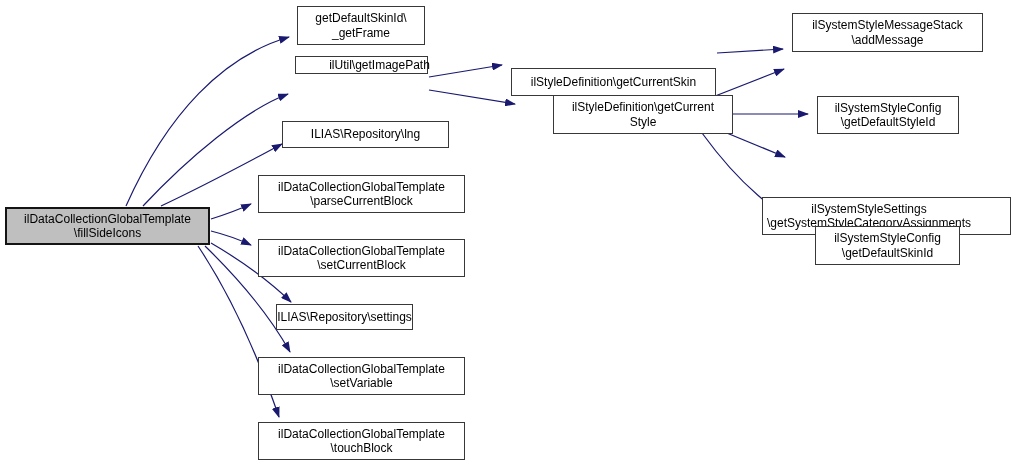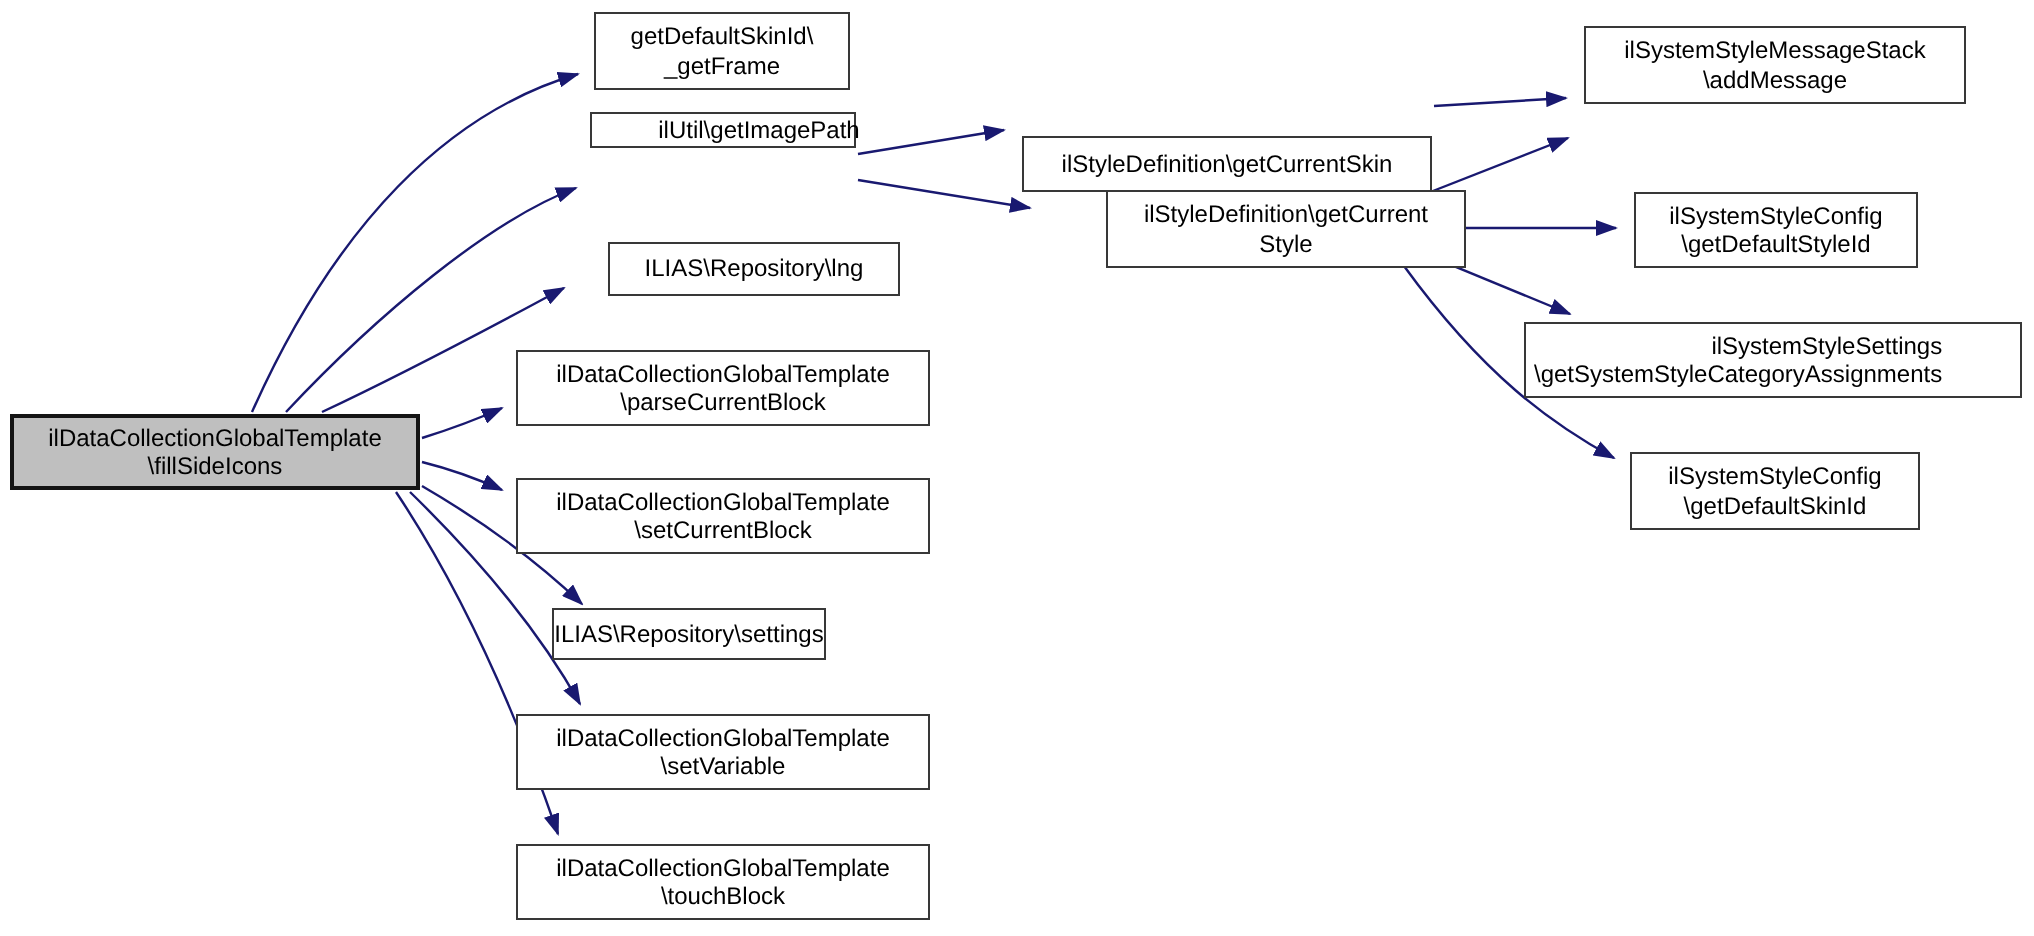--- a/index.html
+++ b/index.html
@@ -37,22 +37,23 @@
     cursor: pointer;
   }
   .node span { white-space: pre-line; }
   .node.highlighted {
     background: #bfbfbf;
     border: 2px solid #141414;
     cursor: default;
   }
   .node.align-left {
     justify-content: flex-start;
-    text-align: right;
+    text-align: center;
     padding-left: 4px;
+    margin-top: 36px;
   }
 </style>
 </head>
 <body>
 
 <div class="stage">
   <svg class="edge-layer" viewBox="0 0 1017 468" xmlns="http://www.w3.org/2000/svg">
     <defs>
       <marker id="arrow" markerWidth="11" markerHeight="8" refX="10" refY="4" orient="auto" markerUnits="userSpaceOnUse">
         <path d="M0,0 L11,4 L0,8 Z" fill="#191970"></path>
@@ -81,21 +82,21 @@
         <span>ilDataCollectionGlobalTemplate
 \fillSideIcons</span>
       </div>
       <div class="node" style="left: 297px; top: 6px; width: 128px; height: 39px;">
         <span>getDefaultSkinId\
 _getFrame</span>
       </div>
       <div class="node" style="left: 295px; top: 56px; width: 133px; height: 18px; padding-left: 36px;">
         <span>ilUtil\getImagePath</span>
       </div>
-      <div class="node" style="left: 304px; top: 121px; width: 146px; height: 27px;">
+      <div class="node" style="left: 282px; top: 121px; width: 167px; height: 27px;">
         <span>ILIAS\Repository\lng</span>
       </div>
       <div class="node" style="left: 258px; top: 175px; width: 207px; height: 38px;">
         <span>ilDataCollectionGlobalTemplate
 \parseCurrentBlock</span>
       </div>
       <div class="node" style="left: 258px; top: 239px; width: 207px; height: 38px;">
         <span>ilDataCollectionGlobalTemplate
 \setCurrentBlock</span>
       </div>

